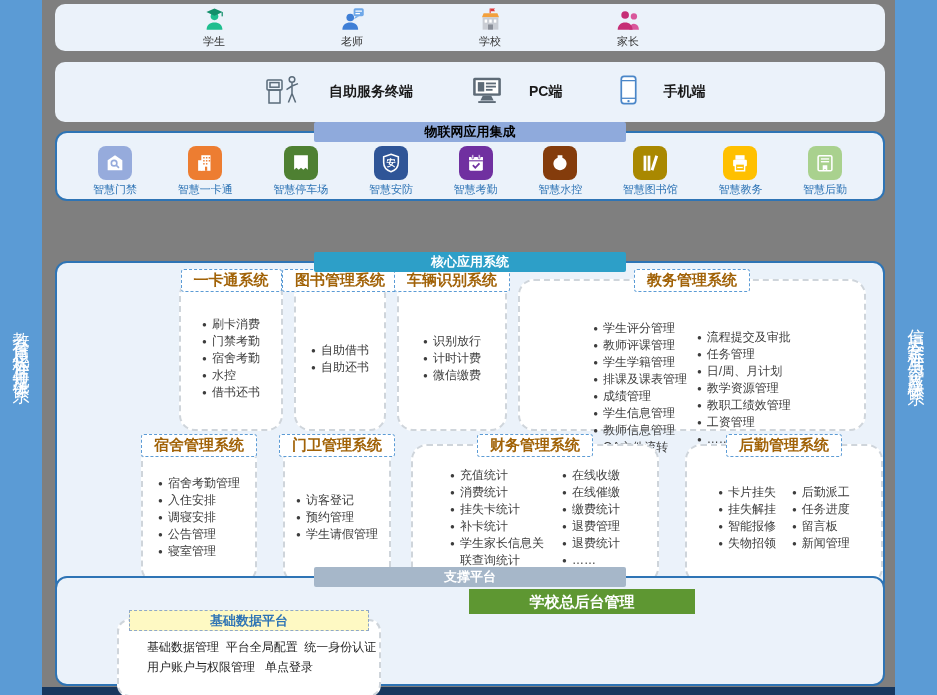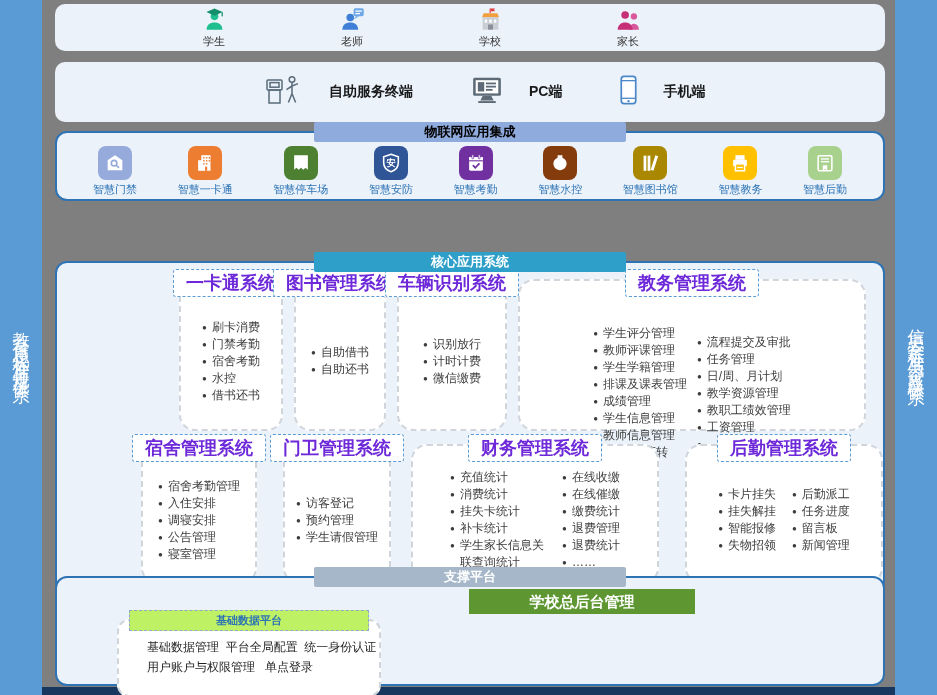--- a/index.html
+++ b/index.html
@@ -42,37 +42,37 @@
   .iot-icon{width:34px;height:34px;border-radius:8px;display:flex;align-items:center;justify-content:center;}
   .iot-label{font-size:11px;color:#2E74B5;}
 
   
   .core-panel{top:226px;height:332px;margin-top:35px;}
   .core-row{display:flex;}
   .core-row.row1{margin:16px 0 0 122px;height:152px;gap:11px;}
   .core-row.row2{margin:13px 0 0 84px;height:140px;}
   .sys{position:relative;background:#fff;border:2px dashed #CFD5DB;border-radius:16px;box-sizing:border-box;display:flex;flex-direction:column;}
   .sys-header{align-self:center;margin-top:-12px;background:#fff;border:1px dashed #5B9BD5;border-radius:3px;
-    padding:1px 12px;font-size:18px;font-weight:bold;color:#6d28d9;white-space:nowrap;z-index:2;}
+    padding:1px 12px;font-size:15px;font-weight:bold;color:#a16207;white-space:nowrap;z-index:2;}
   .sys-body{flex:1;display:flex;justify-content:center;align-items:center;gap:6px;padding:2px 6px 6px 6px;}
   .sys-body ul{list-style:none;margin:0;padding:0;}
   .sys-body li{display:flex;gap:5px;line-height:17px;font-size:12px;color:#3d3d3d;align-items:flex-start;}
   .sys-body .dot{font-size:8px;line-height:17px;color:#3d3d3d;}
   .s1{width:104px;} .s2{width:92px;} .s3{width:110px;} .s4{width:348px;gap:26px;}
   .s4 .sys-body{gap:10px;}
   .s5{width:116px;margin-right:26px;} .s6{width:108px;margin-right:20px;}
   .s7{width:248px;margin-right:26px;} .s8{width:198px;}
   .s7 .sys-body{gap:8px;} .s8 .sys-body{gap:16px;}
   .s7 .sys-col.c0{max-width:104px;}
 
   
   .support-panel{top:576px;height:110px;display:flex;padding-left:60px;}
   .base-block{position:relative;width:264px;margin-top:26px;}
   .base-header{position:absolute;top:6px;left:50%;transform:translateX(-50%);width:238px;height:19px;line-height:19px;
-    background:#bef264;border:1px dashed #8FA8C8;text-align:center;font-size:11px;font-weight:bold;color:#2E74B5;z-index:2;}
+    background:#fef9c3;border:1px dashed #8FA8C8;text-align:center;font-size:13px;font-weight:bold;color:#2E74B5;z-index:2;}
   .base-box{margin-top:15px;background:#fff;border:2px dashed #CFD5DB;border-radius:12px;height:58px;
     padding:16px 10px 0 28px;box-sizing:content-box;}
   .base-line{font-size:12px;line-height:20px;color:#1f1f1f;font-weight:500;white-space:pre;}
   .admin-block{position:relative;width:258px;margin-left:72px;margin-top:11px;}
   .admin-header{position:absolute;top:0;left:50%;transform:translateX(-50%);width:226px;height:25px;line-height:25px;
     background:#5E9732;color:#fff;text-align:center;font-size:15px;font-weight:bold;z-index:2;}
   .admin-box{margin-top:23px;background:#fff;border:2px dashed #CFD5DB;border-radius:12px;height:56px;
     display:flex;align-items:center;justify-content:center;font-size:14px;font-weight:bold;color:#1a1a1a;}
 </style>
 </head>

